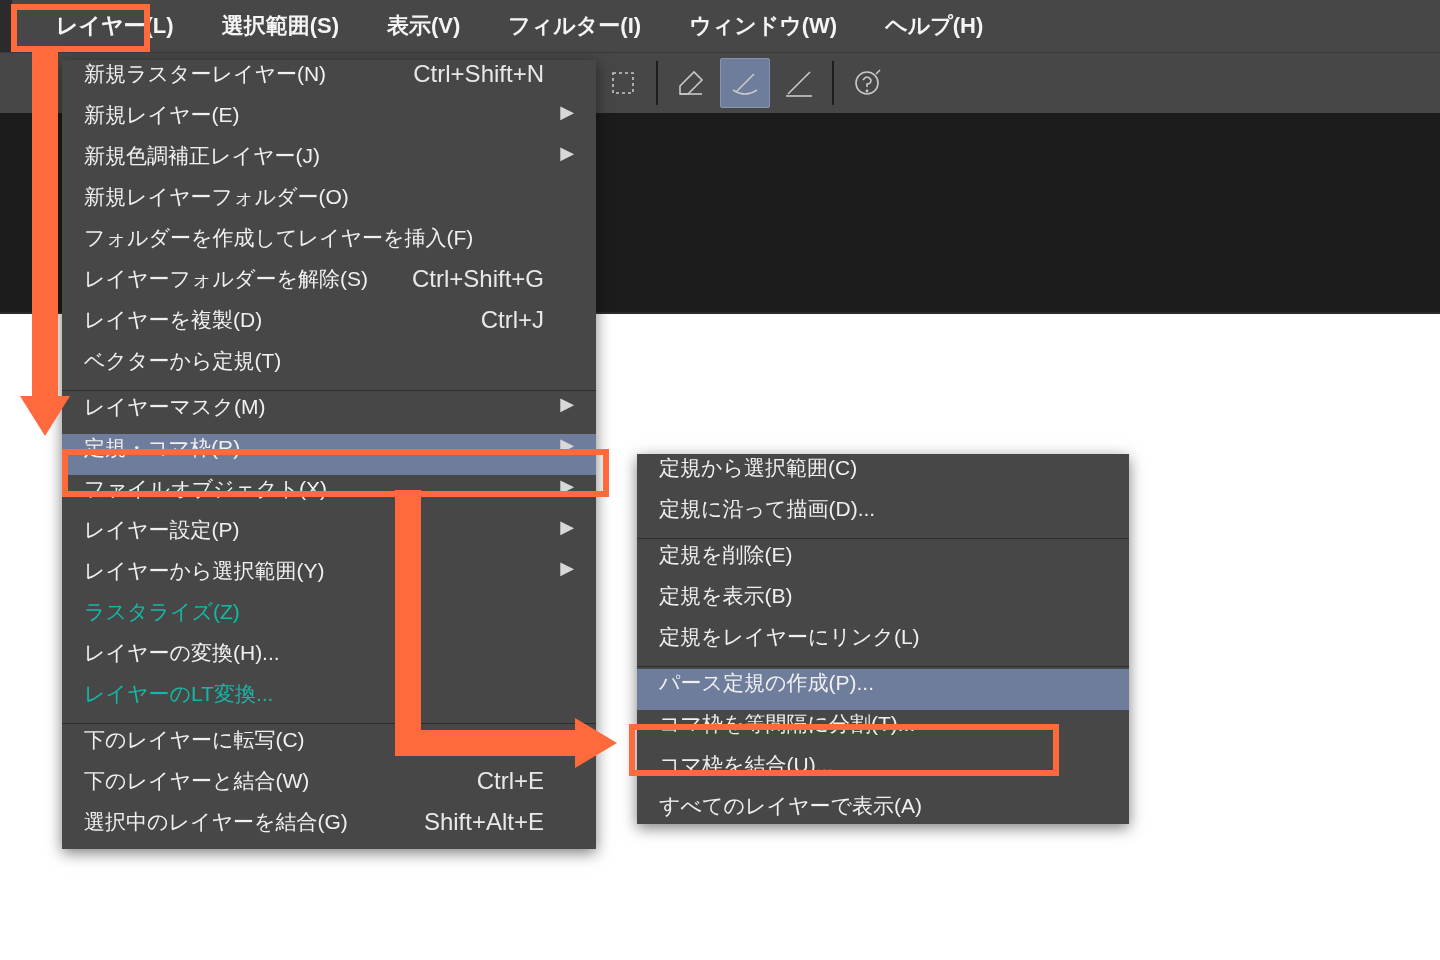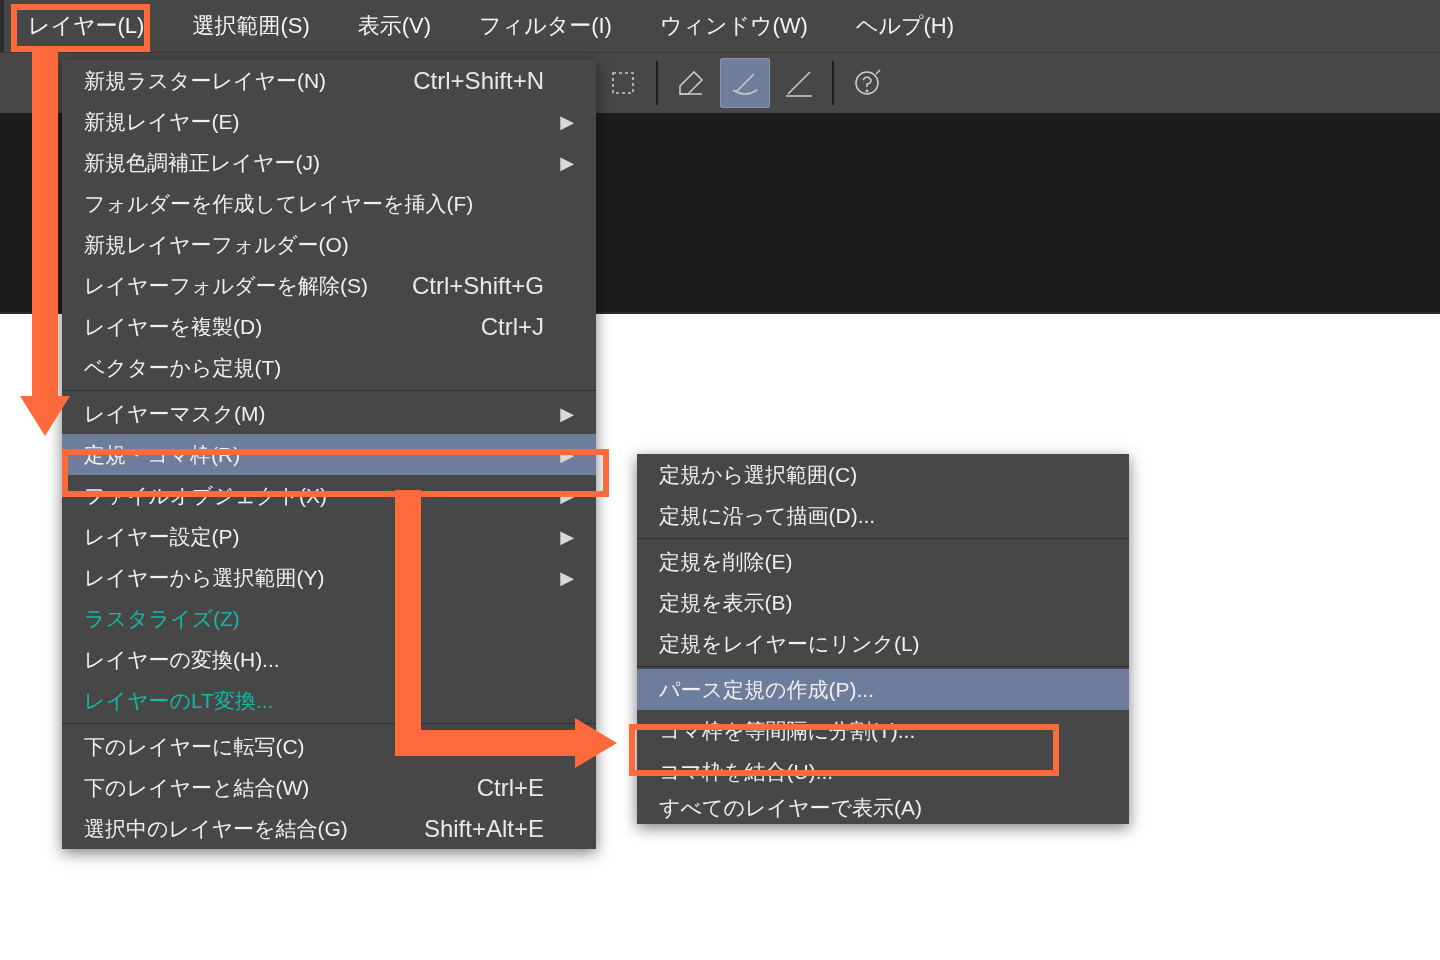--- a/index.html
+++ b/index.html
@@ -1,33 +1,33 @@
 <!DOCTYPE html>
 <html><head>
 <meta charset="utf-8">
 <style>
 html,body{margin:0;padding:0;width:1440px;height:960px;background:#ffffff;font-family:"Helvetica Neue",Arial,"Hiragino Kaku Gothic ProN","Meiryo",sans-serif;overflow:hidden;}
 .app{position:relative;width:1440px;height:960px;}
 
 
 .darkback{position:absolute;left:0;top:0;right:0;height:314px;background:#2b2b2b;}
-.menubar{position:absolute;left:4px;top:0;right:0;height:52px;background:#474747;display:flex;align-items:center;color:#f4f4f4;font-size:22px;font-weight:400;}
+.menubar{position:absolute;left:12px;top:0;right:0;height:52px;background:#474747;display:flex;align-items:center;color:#f4f4f4;font-size:22px;font-weight:700;padding-left:20px;}
 .menubar .mitem{padding:0 24px;height:52px;line-height:52px;cursor:default;white-space:nowrap;}
 .toolbar{position:absolute;left:0;top:52px;right:0;height:60px;background:#474747;border-top:1px solid #3a3a3a;display:flex;align-items:center;}
 .toolbar .spacer-left{width:596px;height:100%;}
 .tbicon{width:48px;height:48px;margin:0 2px;display:flex;align-items:center;justify-content:center;border:1px solid transparent;border-radius:2px;}
 .tbicon.active{background:#6f7d9c;border-color:#8794b0;}
 .tbicon svg{width:30px;height:30px;stroke:#c9c9c9;fill:none;stroke-width:1.6;}
 .tbsep{width:2px;height:44px;background:#1e1e1e;margin:0 6px;}
 .blackstrip{position:absolute;left:0;top:112px;right:0;height:200px;background:#1c1c1c;}
 .whitecanvas{position:absolute;left:0;top:314px;right:0;bottom:0;background:#ffffff;}
 
 
 .menu{position:absolute;background:#474747;color:#f0f0f0;font-size:21px;box-shadow:0 4px 14px rgba(0,0,0,.5);}
-.menu .row{display:flex;align-items:center;height:41px;padding:0 22px 0 22px;white-space:nowrap;}
+.menu .row{display:flex;align-items:flex-start;height:41px;padding:0 22px 0 22px;white-space:nowrap;}
 .menu .row .lbl{flex:0 0 auto;}
 .menu .row .gap{flex:1 1 auto;min-width:20px;}
 .menu .row .shortcut{color:#e8e8e8;font-size:24px;}
 .menu .row .sub{width:14px;text-align:right;color:#d8d8d8;font-size:18px;margin-left:16px;}
 .menu .row.disabled{color:#14b8a6;}
 .menu .row.hover{background:#6f7d9c;}
 .menu hr{border:none;border-top:1px solid #2e2e2e;margin:2px 0;}
 
 
 .annot{position:absolute;pointer-events:none;}
@@ -100,26 +100,26 @@
       <span class="lbl">新規レイヤー(E)</span>
         <span class="gap"></span>
         <span class="sub">▶</span>
     </div>
     <div class="row">
       <span class="lbl">新規色調補正レイヤー(J)</span>
         <span class="gap"></span>
         <span class="sub">▶</span>
     </div>
     <div class="row">
+      <span class="lbl">新規レイヤーフォルダー(O)</span>
+        <span class="gap"></span>
+        <span class="sub"></span>
+    </div>
+    <div class="row">
       <span class="lbl">フォルダーを作成してレイヤーを挿入(F)</span>
-        <span class="gap"></span>
-        <span class="sub"></span>
-    </div>
-    <div class="row">
-      <span class="lbl">新規レイヤーフォルダー(O)</span>
         <span class="gap"></span>
         <span class="sub"></span>
     </div>
     <div class="row">
       <span class="lbl">レイヤーフォルダーを解除(S)</span>
         <span class="gap"></span>
       <span class="shortcut">Ctrl+Shift+G</span>
         <span class="sub"></span>
     </div>
     <div class="row">

